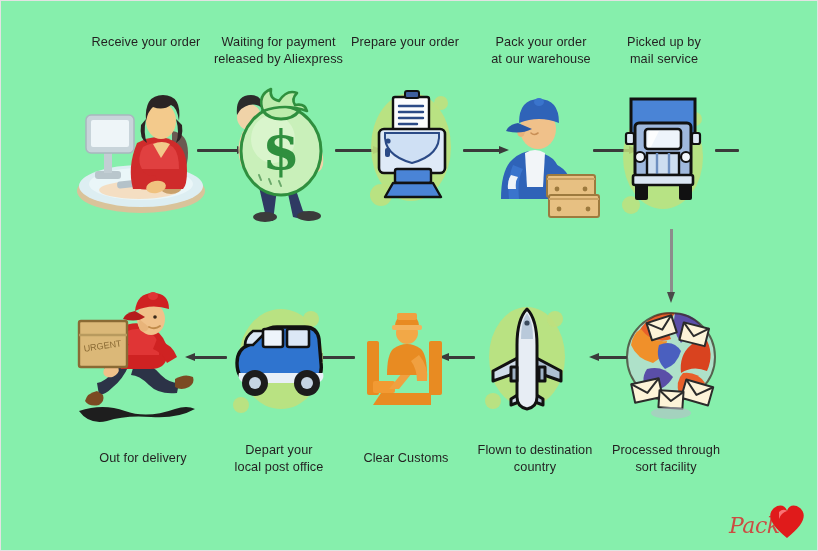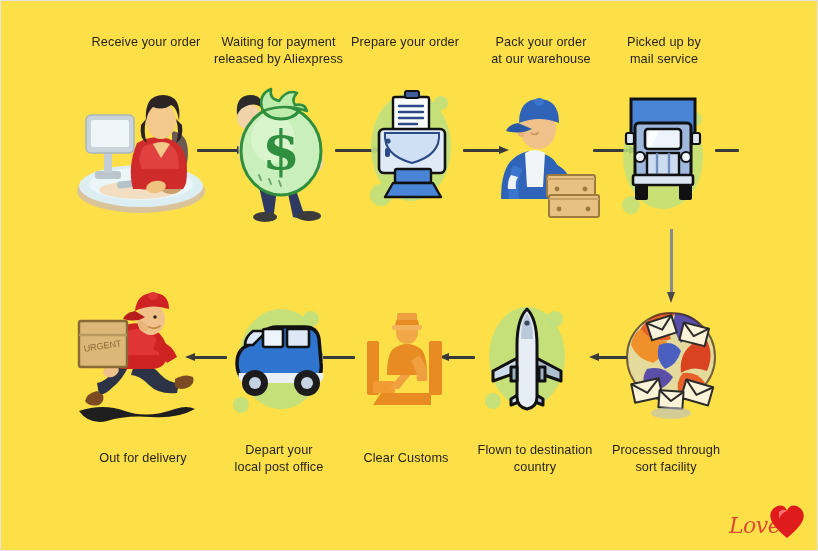--- a/index.html
+++ b/index.html
@@ -3,21 +3,21 @@
 <meta charset="utf-8">
 <style>
   html,body{margin:0;padding:0;background:#ffffff;}
   body{
     font-family:"Liberation Sans", sans-serif;
     -webkit-font-smoothing:antialiased;
   }
   #page{
     position:relative;
     width:818px;height:551px;
-    background:#fde047;
+    background:#86efac;
     border:1px solid #e3e3e3;
     box-sizing:border-box;
     overflow:hidden;
   }
 
   
   .node{position:absolute;}
   .label{
     position:absolute;
     color:#231f20;
@@ -444,20 +444,20 @@
         <path d="M64 24 q-10 2 -12 8 q14 4 22 -2 z" fill="#b51c1c"></path>
         <ellipse cx="82" cy="9" rx="5" ry="4" fill="#e03535"></ellipse>
 
         <circle cx="84" cy="30" r="1.8" fill="#3a2a1a"></circle>
         <path d="M78 40 q6 3 11 -1" stroke="#c08a4a" stroke-width="1.8" fill="none" stroke-linecap="round"></path>
       </svg>
     </div>
   </div>
 
   <div id="watermark">
-    <span class="txt">Love</span>
+    <span class="txt">Pack</span>
     <svg width="44" height="40" viewBox="0 0 44 40" style="position:absolute;right:2px;bottom:6px;">
       <path d="M22 38 C4 24 2 14 9 8 C15 3 21 6 22 11 C23 6 29 3 35 8 C42 14 40 24 22 38 Z" fill="#e01b1b"></path>
       <path d="M14 12 q4 -4 8 -1 q-6 2 -8 8 z" fill="#ff8a8a" opacity=".8"></path>
     </svg>
   </div>
 
 </div>
 
 </body></html>

